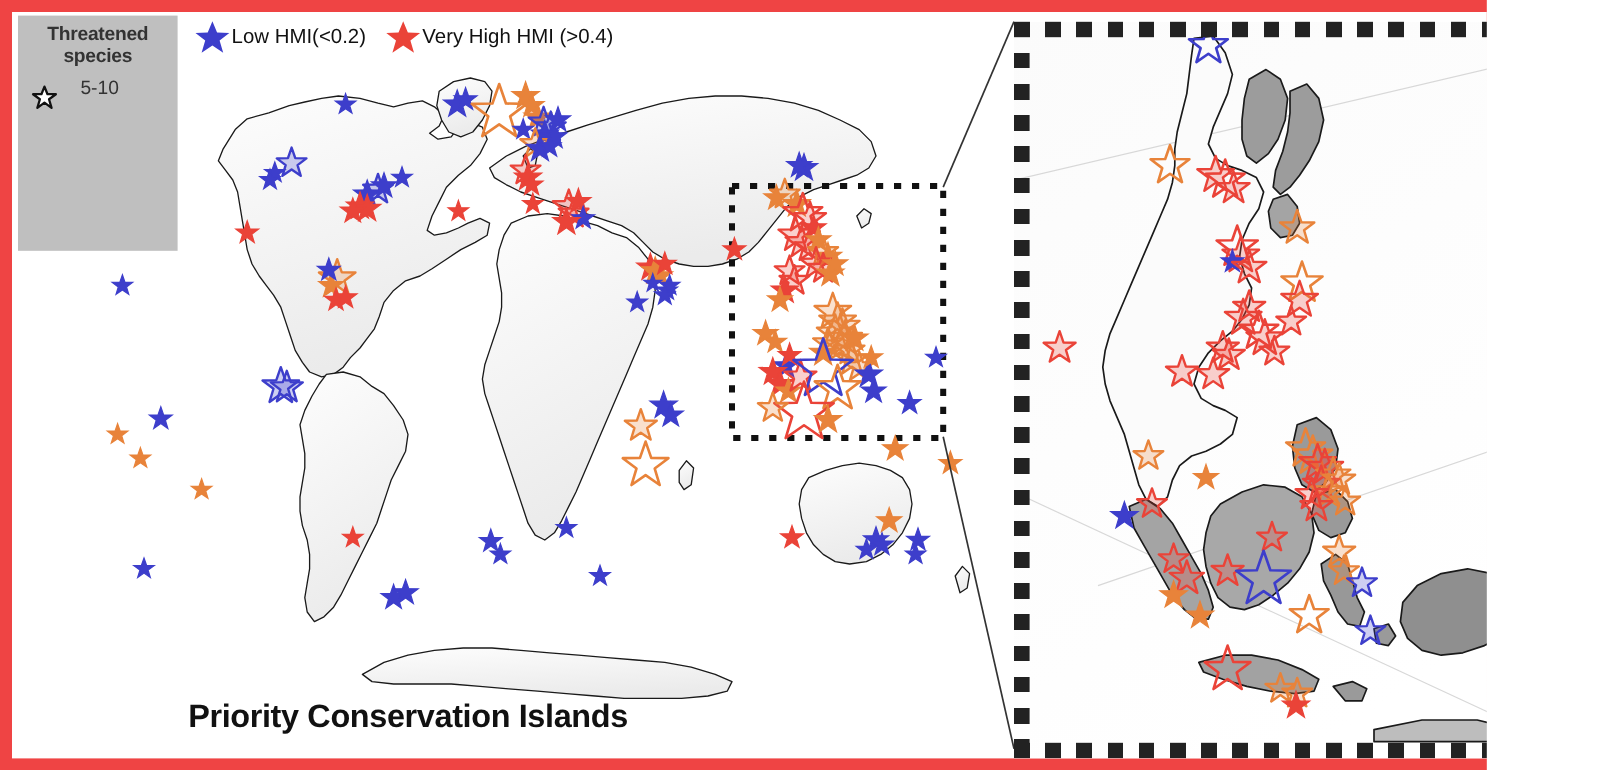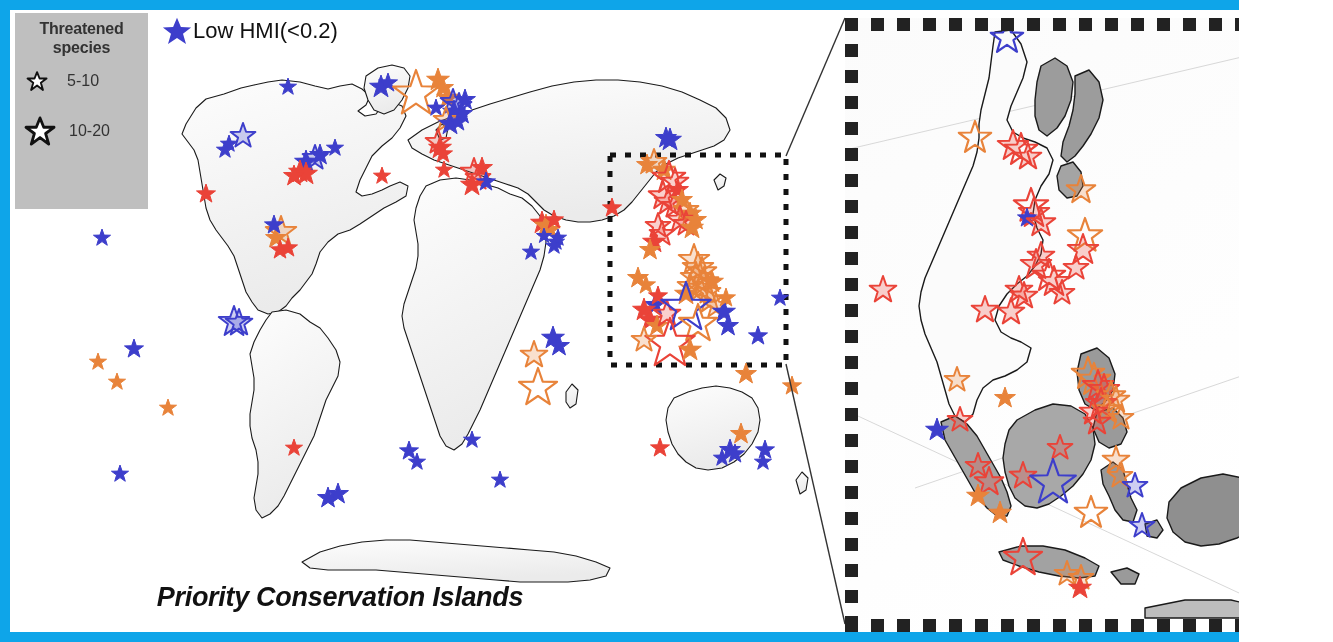--- a/index.html
+++ b/index.html
@@ -1,21 +1,21 @@
 <!DOCTYPE html>
 <html><head>
 <meta charset="utf-8">
 <style>
   html,body{margin:0;padding:0;background:#fff;}
   body{font-family:"Liberation Sans",sans-serif;}
 
   #figure{
     position:relative;
     width:1239px;height:642px;
-    background:#0ea5e9;
+    background:#ef4444;
     overflow:hidden;
   }
 
   
   #canvas{
     position:absolute;
     left:10px;top:10px;
     width:1313px;height:622px;
     background:#ffffff;
     overflow:hidden;
@@ -41,21 +41,21 @@
     text-align:center;
     font-weight:bold;
     font-size:16px;
     color:#333;
     line-height:19px;
     padding-top:6px;
     letter-spacing:-0.2px;
   }
   .size-row{
     position:absolute;
-    display:flex;align-items:center;
+    display:flex;align-items:flex-start;
     left:6px;
     width:127px;
   }
   .size-row .sz-label{
     font-size:16px;color:#333;
   }
   #size-row-0{top:52px;}
   #size-row-1{top:99px;}
   #size-row-2{top:147px;}
   #size-row-0 .sz-label{margin-left:14px;}
@@ -65,31 +65,30 @@
   
   #hmi-legend{
     position:absolute;
     left:152px;top:6px;
     display:flex;align-items:center;
     gap:16px;
     z-index:40;
   }
   .hmi-item{display:flex;align-items:center;}
   .hmi-item .hmi-text{
-    font-size:22px;color:#111;margin-left:1px;white-space:nowrap;
+    font-size:17px;color:#111;margin-left:1px;white-space:nowrap;
   }
 
   
   #map-title{
     position:absolute;
     left:0;top:572px;width:660px;
     text-align:center;
     font-size:27px;
     font-weight:bold;
-    font-style:italic;
     color:#111;
     z-index:40;
     letter-spacing:-0.3px;
   }
 
   
   #inset-panel{
     position:absolute;
     left:835px;top:8px;
     width:478px;height:614px;
@@ -332,35 +331,35 @@
         <span>species</span>
       </div>
 
       <div class="size-row" id="size-row-0">
         <svg width="32" height="32" viewBox="0 0 100 100">
           <polygon points="50,8 62,38 95,38 68,58 78,92 50,71 22,92 32,58 5,38 38,38" fill="#ffffff" stroke="#111" stroke-width="9" stroke-linejoin="round" transform="scale(0.66) translate(26,26)"></polygon>
         </svg>
         <span class="sz-label">5-10</span>
       </div>
 
-      <div class="size-row" id="size-row-1">
-        <svg width="38" height="38" viewBox="0 0 100 100">
-          <polygon points="50,8 62,38 95,38 68,58 78,92 50,71 22,92 32,58 5,38 38,38" fill="#ffffff" stroke="#111" stroke-width="9" stroke-linejoin="round" transform="scale(0.82) translate(11,11)"></polygon>
-        </svg>
-        <span class="sz-label">10-20</span>
-      </div>
 
     </div>
 
     <div id="hmi-legend">
       <div class="hmi-item">
         <svg width="30" height="30" viewBox="0 0 100 100">
           <polygon points="50,6 63,37 97,38 70,59 80,93 50,73 20,93 30,59 3,38 37,37" fill="#3d3ecb"></polygon>
         </svg>
         <span class="hmi-text">Low HMI(&lt;0.2)</span>
+      </div>
+      <div class="hmi-item">
+        <svg width="30" height="30" viewBox="0 0 100 100">
+          <polygon points="50,6 63,37 97,38 70,59 80,93 50,73 20,93 30,59 3,38 37,37" fill="#ea4338"></polygon>
+        </svg>
+        <span class="hmi-text">Very High HMI (&gt;0.4)</span>
       </div>
     </div>
 
     <div id="map-title">Priority Conservation Islands</div>
 
     <div id="inset-panel">
       <svg id="inset-svg" width="478" height="614" viewBox="0 0 478 614">
         <defs>
           <linearGradient id="insetbg" x1="0" y1="0" x2="0.5" y2="1">
             <stop offset="0%" stop-color="#fbfbfb"></stop>

